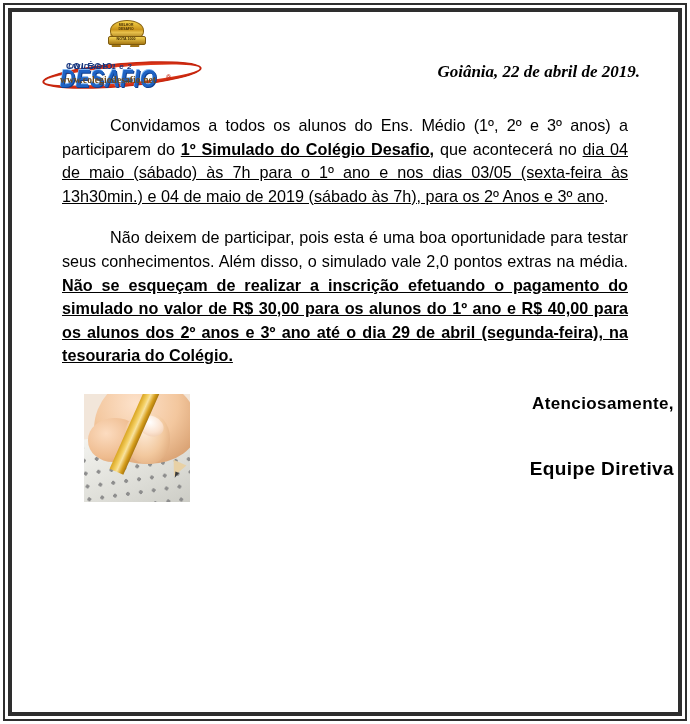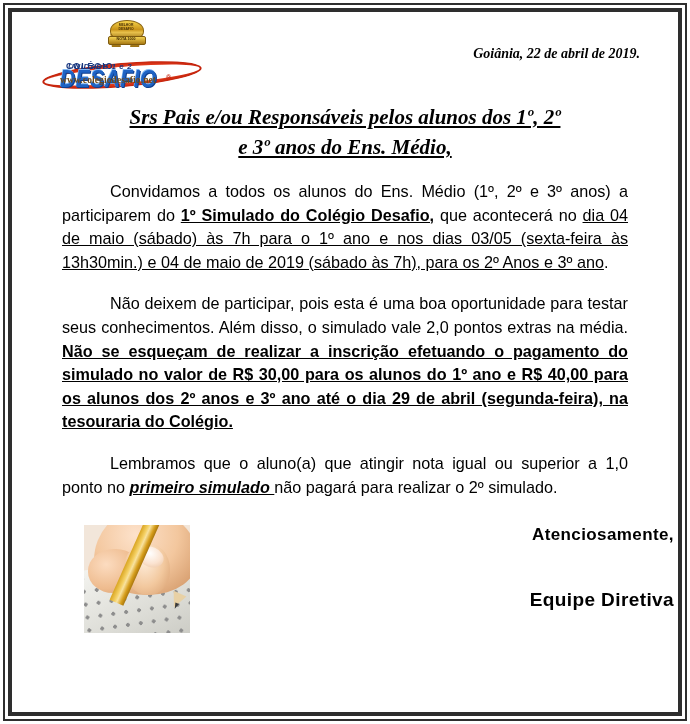--- a/index.html
+++ b/index.html
@@ -182,23 +182,23 @@
     font-size: 9.5px;
     font-weight: bold;
     color: #6f4a18;
     font-family: "Liberation Serif", serif;
     letter-spacing: 0.1px;
   }
 
   .date-line {
     position: absolute;
     right: 16px;
-    top: 28px;
+    top: 44px;
     font-family: "Liberation Serif", serif;
-    font-size: 14px;
+    font-size: 17px;
     font-weight: bold;
     font-style: italic;
     white-space: nowrap;
   }
 
   
   .title {
     margin: 6px 14px 0 14px;
     text-align: center;
     font-family: "Liberation Serif", serif;
@@ -355,32 +355,27 @@
             <div class="logo-reg">®</div>
           </div>
 
           <div class="logo-unidade">UNIDADE 1 e 2</div>
           <div class="logo-site">www.colegiodesafio.net</div>
         </div>
 
         <div class="date-line">Goiânia, 22 de abril de 2019.</div>
       </div>
 
-      <div class="title">
-        <u>Srs Pais e/ou Responsáveis pelos alunos dos 1º, 2º</u><br>
-        <u>e 3º anos do Ens. Médio,</u>
-      </div>
 
       <div class="body-text">
 
         <p><span>Convidamos a todos os alunos do Ens. Médio (1º, 2º e 3º anos) a participarem do </span><b><u>1º Simulado do Colégio Desafio,</u></b><span> que acontecerá no </span><u>dia 04 de maio (sábado) às 7h para o 1º ano e nos dias 03/05 (sexta-feira às 13h30min.) e 04 de maio de 2019 (sábado às 7h), para os 2º Anos e 3º ano</u><span>.</span></p>
 
         <p><span>Não deixem de participar, pois esta é uma boa oportunidade para testar seus conhecimentos. Além disso, o simulado vale 2,0 pontos extras na média. </span><b><u>Não se esqueçam de realizar a inscrição efetuando o pagamento do simulado no valor de R$ 30,00 para os alunos do 1º ano e R$ 40,00 para os alunos dos 2º anos e 3º ano até o dia 29 de abril (segunda-feira), na tesouraria do Colégio.</u></b></p>
 
-        <p><span>Lembramos que o aluno(a) que atingir nota igual ou superior a 1,0 ponto no </span><span class="bi">primeiro simulado </span><span>não pagará para realizar o 2º simulado.</span></p>
 
       </div>
 
       <div class="footer">
 
         <div class="photo">
           <div class="photo-sheet"></div>
           <div class="photo-hand"></div>
           <div class="photo-finger1"></div>
           <div class="photo-finger2"></div>

